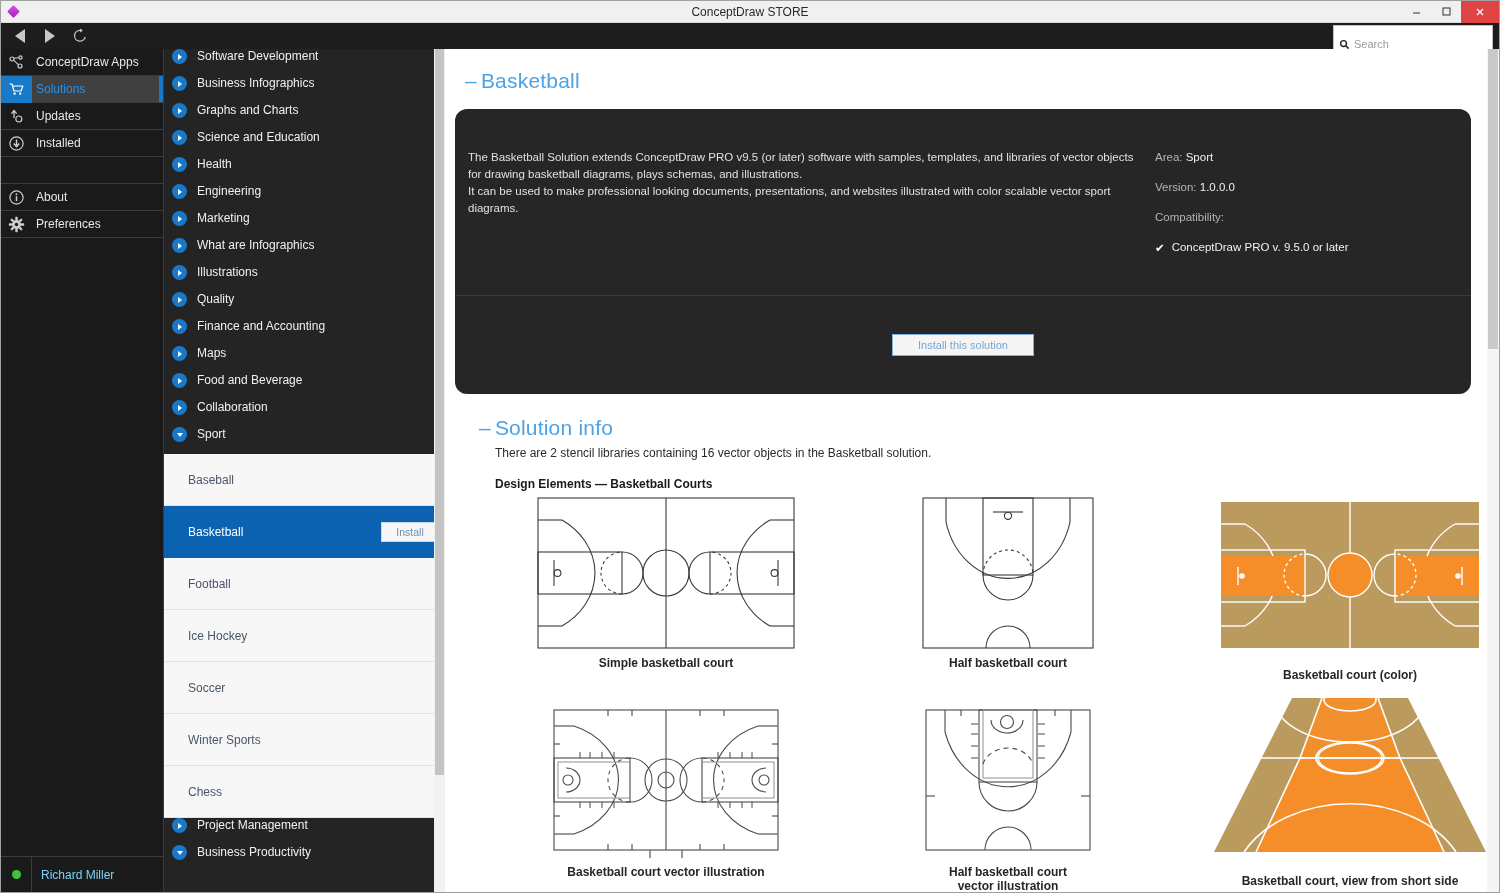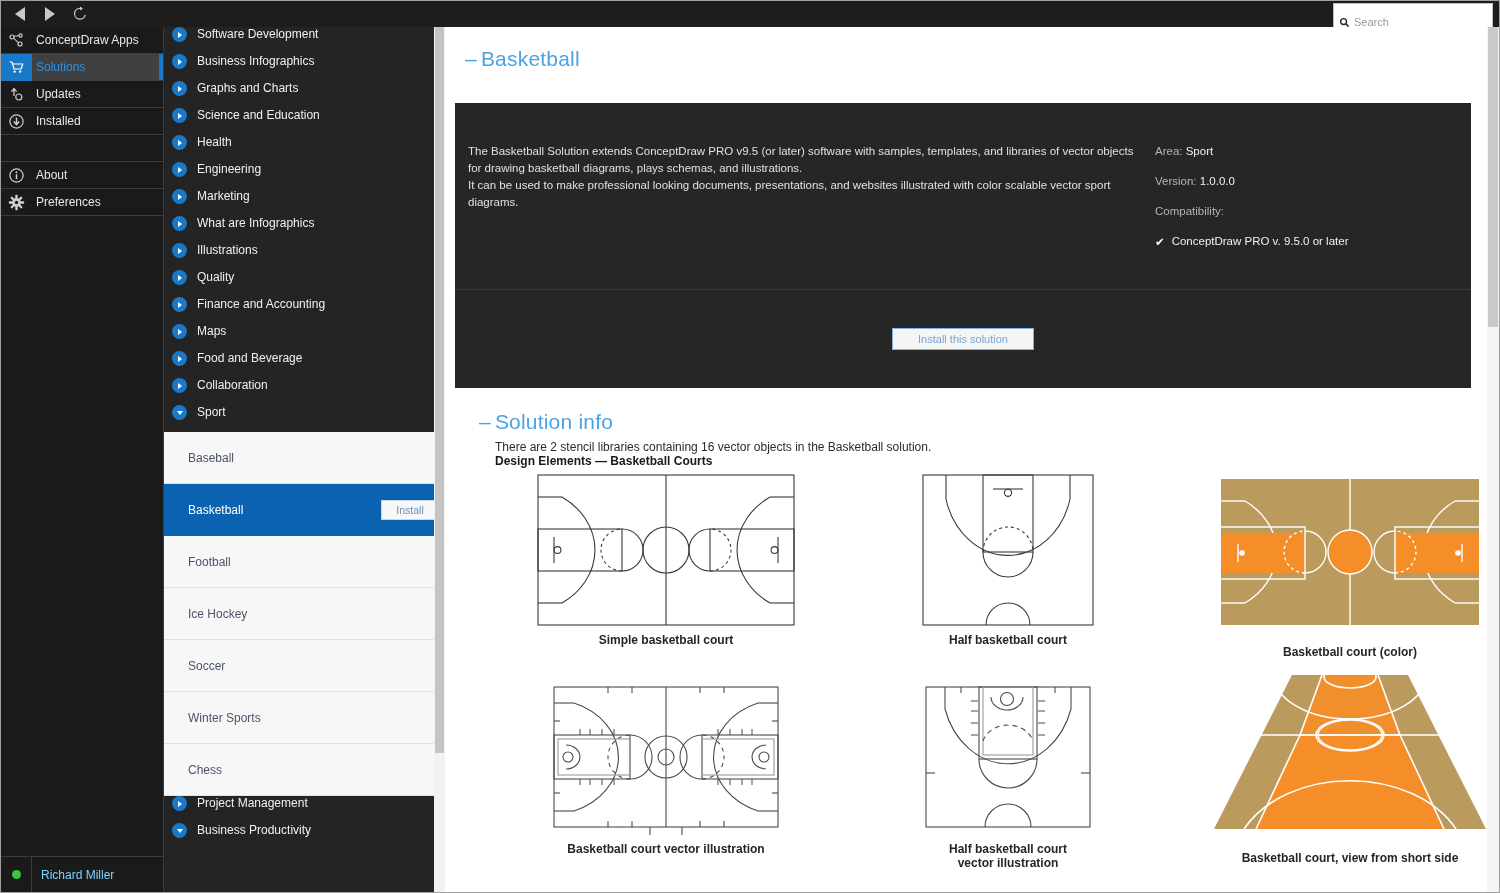--- a/index.html
+++ b/index.html
@@ -168,23 +168,24 @@
   }
   .right-inner { position: absolute; inset: 0 12px 0 0; overflow: hidden; }
 
   .sec-title {
     color: #4ba3e3; font-size: 21px; font-weight: normal;
     padding: 20px 0 0 20px; letter-spacing: 0.2px;
   }
   .sec-title .minus { margin-right: 4px; }
 
   .dark-panel {
-    margin: 32px 16px 0 10px;
+    margin: 16px 16px 0 10px;
     background: #262626;
     position: relative;
+    border-radius: 12px;
   }
   .dp-top { display: flex; padding: 40px 0 40px 0; min-height: 139px; }
   .dp-desc {
     flex: 1 1 auto; padding-left: 13px; padding-right: 20px;
     color: #e0e0e0; font-size: 11.5px; line-height: 17px; max-width: 700px;
   }
   .dp-meta { width: 300px; flex: 0 0 300px; padding-top: 2px; }
   .meta-row { font-size: 11.5px; color: #b4b4b4; margin-bottom: 18px; }
   .meta-row b { color: #f0f0f0; font-weight: normal; }
   .meta-check { font-size: 11.5px; color: #f0f0f0; display: flex; gap: 7px; align-items: flex-start;}
@@ -192,21 +193,21 @@
   .dp-sep { height: 1px; background: #3a3a3a; }
   .dp-bottom { height: 98px; display: flex; align-items: center; justify-content: center; }
   .install-solution-btn {
     width: 142px; height: 22px;
     background: #f5f5f5; border: 1px solid #7fb2e0;
     color: #7aa7d0; font-size: 11px;
     display: flex; align-items: center; justify-content: center;
   }
 
   .info-body { padding: 6px 0 0 50px; }
-  .info-line { font-size: 12px; color: #2b2b2b; }
+  .info-line { font-size: 12px; color: #2b2b2b; margin-bottom: 17px; }
   .info-head { font-size: 12px; color: #1a1a1a; font-weight: bold; margin-bottom: 6px; }
 
   .grid { display: flex; gap: 0; }
   .grid-cell { width: 342px; flex: 0 0 342px; display:flex; flex-direction:column; align-items:center; }
   .cell-cap {
     font-size: 12px; color: #262626; font-weight: bold; text-align: center;
     margin-top: 7px; line-height: 14px;
   }
   .art { display: block; }
 
@@ -215,20 +216,44 @@
   }
   .right-thumb {
     position: absolute; right: 1px; top: 0; width: 10px; height: 300px; background: #c9c9c9;
   }
 </style>
 </head>
 <body>
 
 <div id="app">
 
+  <div class="titlebar">
+    <div class="app-logo">
+        <div class="diamond"></div>
+      </div>
+    <div class="title-text">ConceptDraw STORE</div>
+    <div class="win-buttons">
+      <div class="win-btn">
+        <svg width="11" height="11" viewBox="0 0 11 11">
+            <line x1="2" y1="7" x2="9" y2="7" stroke="#333" stroke-width="1"></line>
+          </svg>
+      </div>
+      <div class="win-btn">
+        <svg width="11" height="11" viewBox="0 0 11 11">
+            <rect x="2" y="2" width="7" height="7" fill="none" stroke="#333" stroke-width="1"></rect>
+          </svg>
+      </div>
+      <div class="win-btn close">
+        <svg width="12" height="12" viewBox="0 0 12 12">
+            <line x1="3" y1="3" x2="9" y2="9" stroke="#fff" stroke-width="1.3"></line>
+            <line x1="9" y1="3" x2="3" y2="9" stroke="#fff" stroke-width="1.3"></line>
+          </svg>
+      </div>
+    </div>
+  </div>
 
   <div class="toolbar">
     <div class="nav-icons">
       <div class="nav-ic">
           <div class="tri-left"></div>
         </div>
       <div class="nav-ic">
           <div class="tri-right"></div>
         </div>
       <div class="nav-ic">

